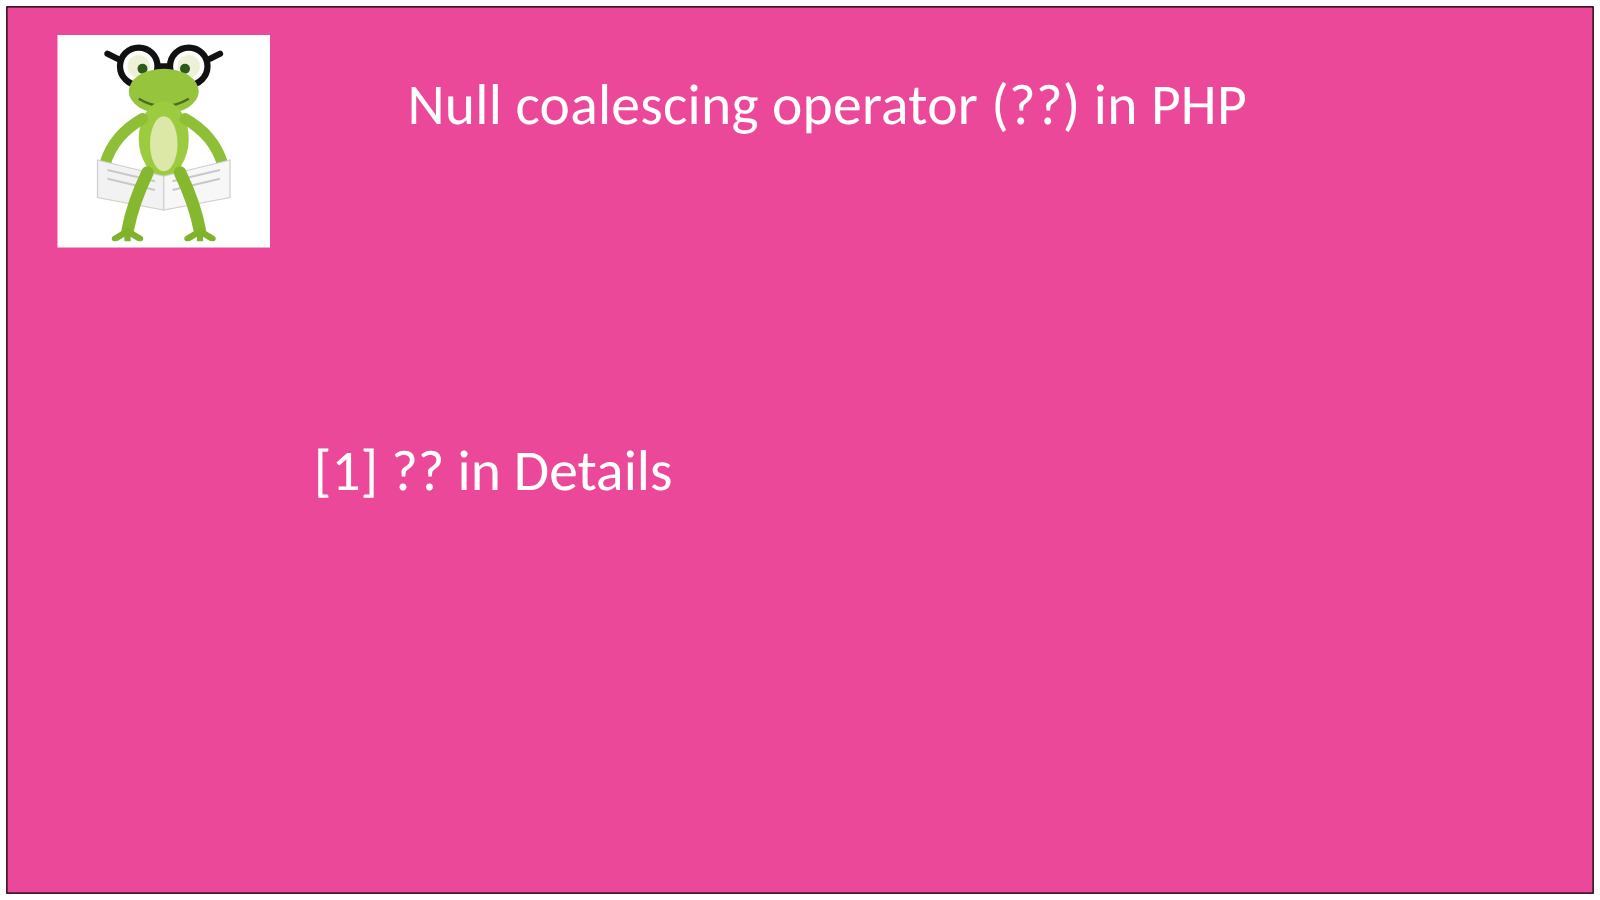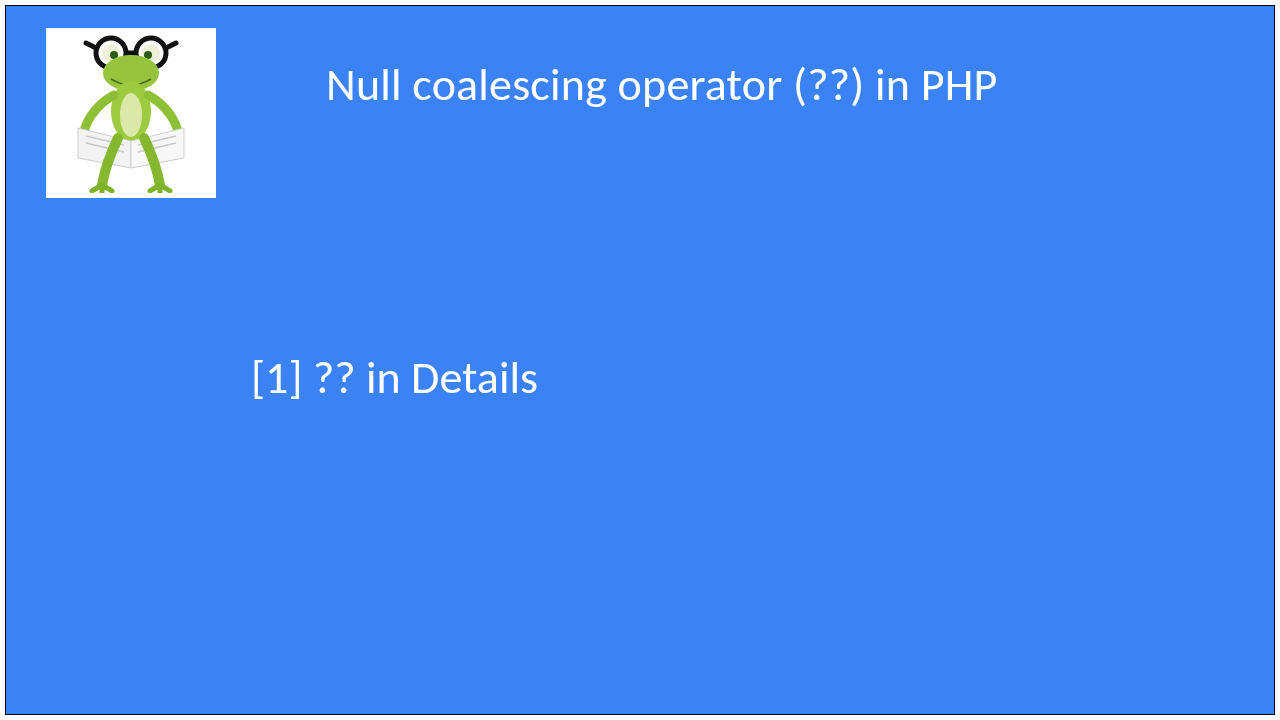--- a/index.html
+++ b/index.html
@@ -7,21 +7,21 @@
   body {
     background: #ffffff;
     font-family: "Segoe UI", "Calibri", Arial, sans-serif;
   }
   .slide {
     position: absolute;
     left: 5px;
     top: 5px;
     width: 1270px;
     height: 710px;
-    background: #3b82f6;
+    background: #ec4899;
     border: 1px solid #000;
   }
   .logo-box {
     position: absolute;
     left: 40px;
     top: 22px;
     width: 170px;
     height: 170px;
     background: #ffffff;
     display: flex;

